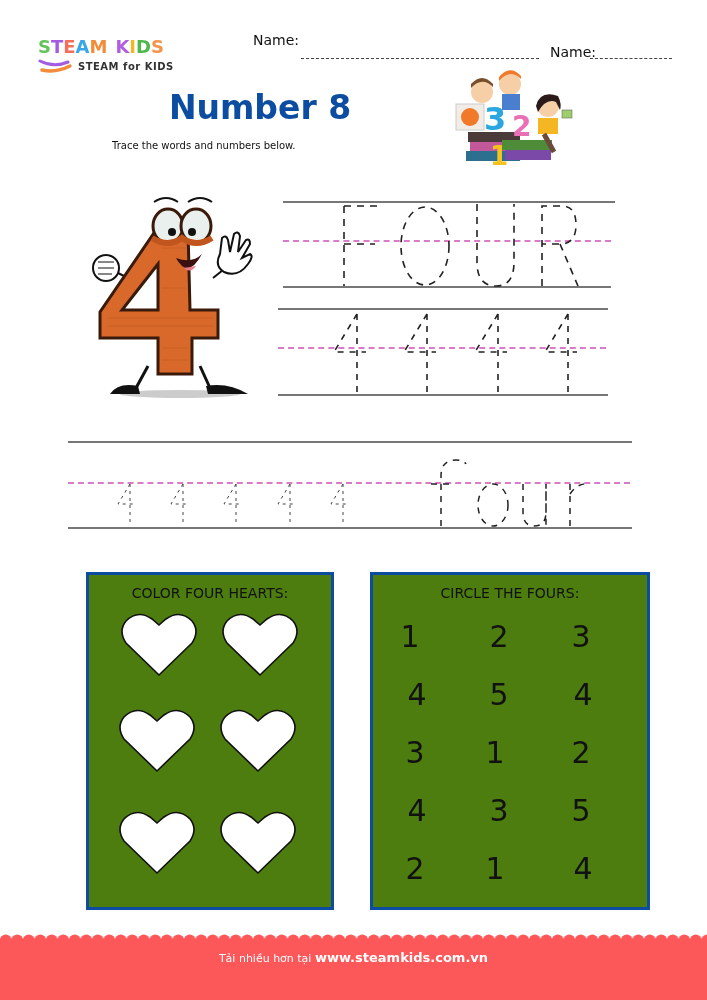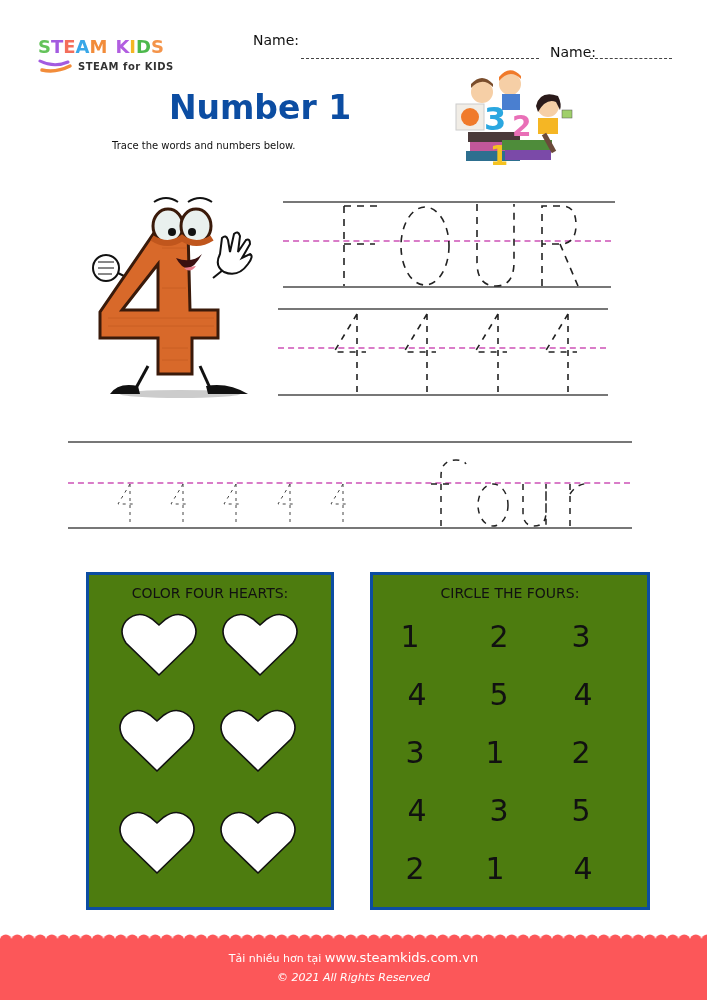--- a/index.html
+++ b/index.html
@@ -30,21 +30,21 @@
   .box { border:3px solid #0c4da2; background:#4d7c0f; box-sizing:border-box; }
   .box-title { position:absolute; left:0; right:0; top:10px; text-align:center; font-size:14px;
                font-family:"DejaVu Sans", sans-serif; color:#111; white-space:nowrap; }
   .heart { position:absolute; width:78px; height:66px; }
   .num { position:absolute; font-size:30px; width:40px; text-align:center; font-family:"DejaVu Sans", sans-serif; color:#111; }
 
   .footer { left:0; top:940px; width:707px; height:60px; background:#fc5759; }
   .scallops { position:absolute; left:0; top:-7px; width:707px; height:8px; }
   .footer-l1 { position:absolute; left:0; right:0; top:10px; text-align:center; color:#fff; font-size:11px;
                font-family:"DejaVu Sans", sans-serif; white-space:nowrap; }
-  .footer-l1 b { font-size:13px; font-weight:normal; }
+  .footer-l1 b { font-size:13px; font-weight:bold; }
   .footer-l2 { position:absolute; left:0; right:0; top:31px; text-align:center; color:#fff; font-size:11px;
                font-style:italic; font-family:"DejaVu Sans", sans-serif; white-space:nowrap; }
 </style>
 </head>
 <body>
 
 <div class="abs logo">
   <div class="logo-word">
     <span style="color:#64c35a">S</span><span style="color:#a35be0">T</span><span style="color:#f36e5b">E</span><span style="color:#38a7e8">A</span><span style="color:#f28c3a">M</span><span style="width:8px"></span><span style="color:#b15ee0">K</span><span style="color:#f5b624">I</span><span style="color:#4cb84b">D</span><span style="color:#f4944a">S</span>
   </div>
@@ -53,21 +53,21 @@
     <path d="M4 11 Q18 14 32 7" stroke="#f28c3a" stroke-width="3.5" fill="none" stroke-linecap="round"></path>
   </svg>
   <div class="logo-sub">STEAM for KIDS</div>
 </div>
 
 <div class="abs field-label" style="left:253px; top:32px;">Name:</div>
 <div class="abs dotline" style="left:301px; top:58px; width:238px;"></div>
 <div class="abs field-label" style="left:550px; top:44px;">Name:</div>
 <div class="abs dotline" style="left:590px; top:58px; width:82px;"></div>
 
-<div class="abs title">Number 1</div>
+<div class="abs title">Number 8</div>
 <div class="abs subtitle">Trace the words and numbers below.</div>
 
 <svg class="abs" style="left:450px; top:70px;" width="130" height="100" viewBox="0 0 130 100">
 
   <rect x="18" y="62" width="52" height="10" fill="#4a3a3a"></rect>
   <rect x="20" y="72" width="48" height="9" fill="#c2579a"></rect>
   <rect x="16" y="81" width="54" height="10" fill="#2d6f8f"></rect>
   <rect x="52" y="70" width="50" height="10" fill="#4e8c3a"></rect>
   <rect x="55" y="80" width="46" height="10" fill="#7b4aa8"></rect>
 
@@ -224,14 +224,13 @@
     <defs>
       <pattern id="sc" x="0" y="0" width="11.5" height="8" patternUnits="userSpaceOnUse">
         <circle cx="5.75" cy="7.5" r="6" fill="#fc5759"></circle>
       </pattern>
     </defs>
     <rect x="0" y="0" width="707" height="8" fill="url(#sc)"></rect>
   </svg>
   <div class="footer-l1">
     <span>Tải nhiều hơn tại </span><b>www.steamkids.com.vn</b>
   </div>
-  <div class="footer-l2">© 2021 All Rights Reserved</div>
 </div>
 
 </body></html>

